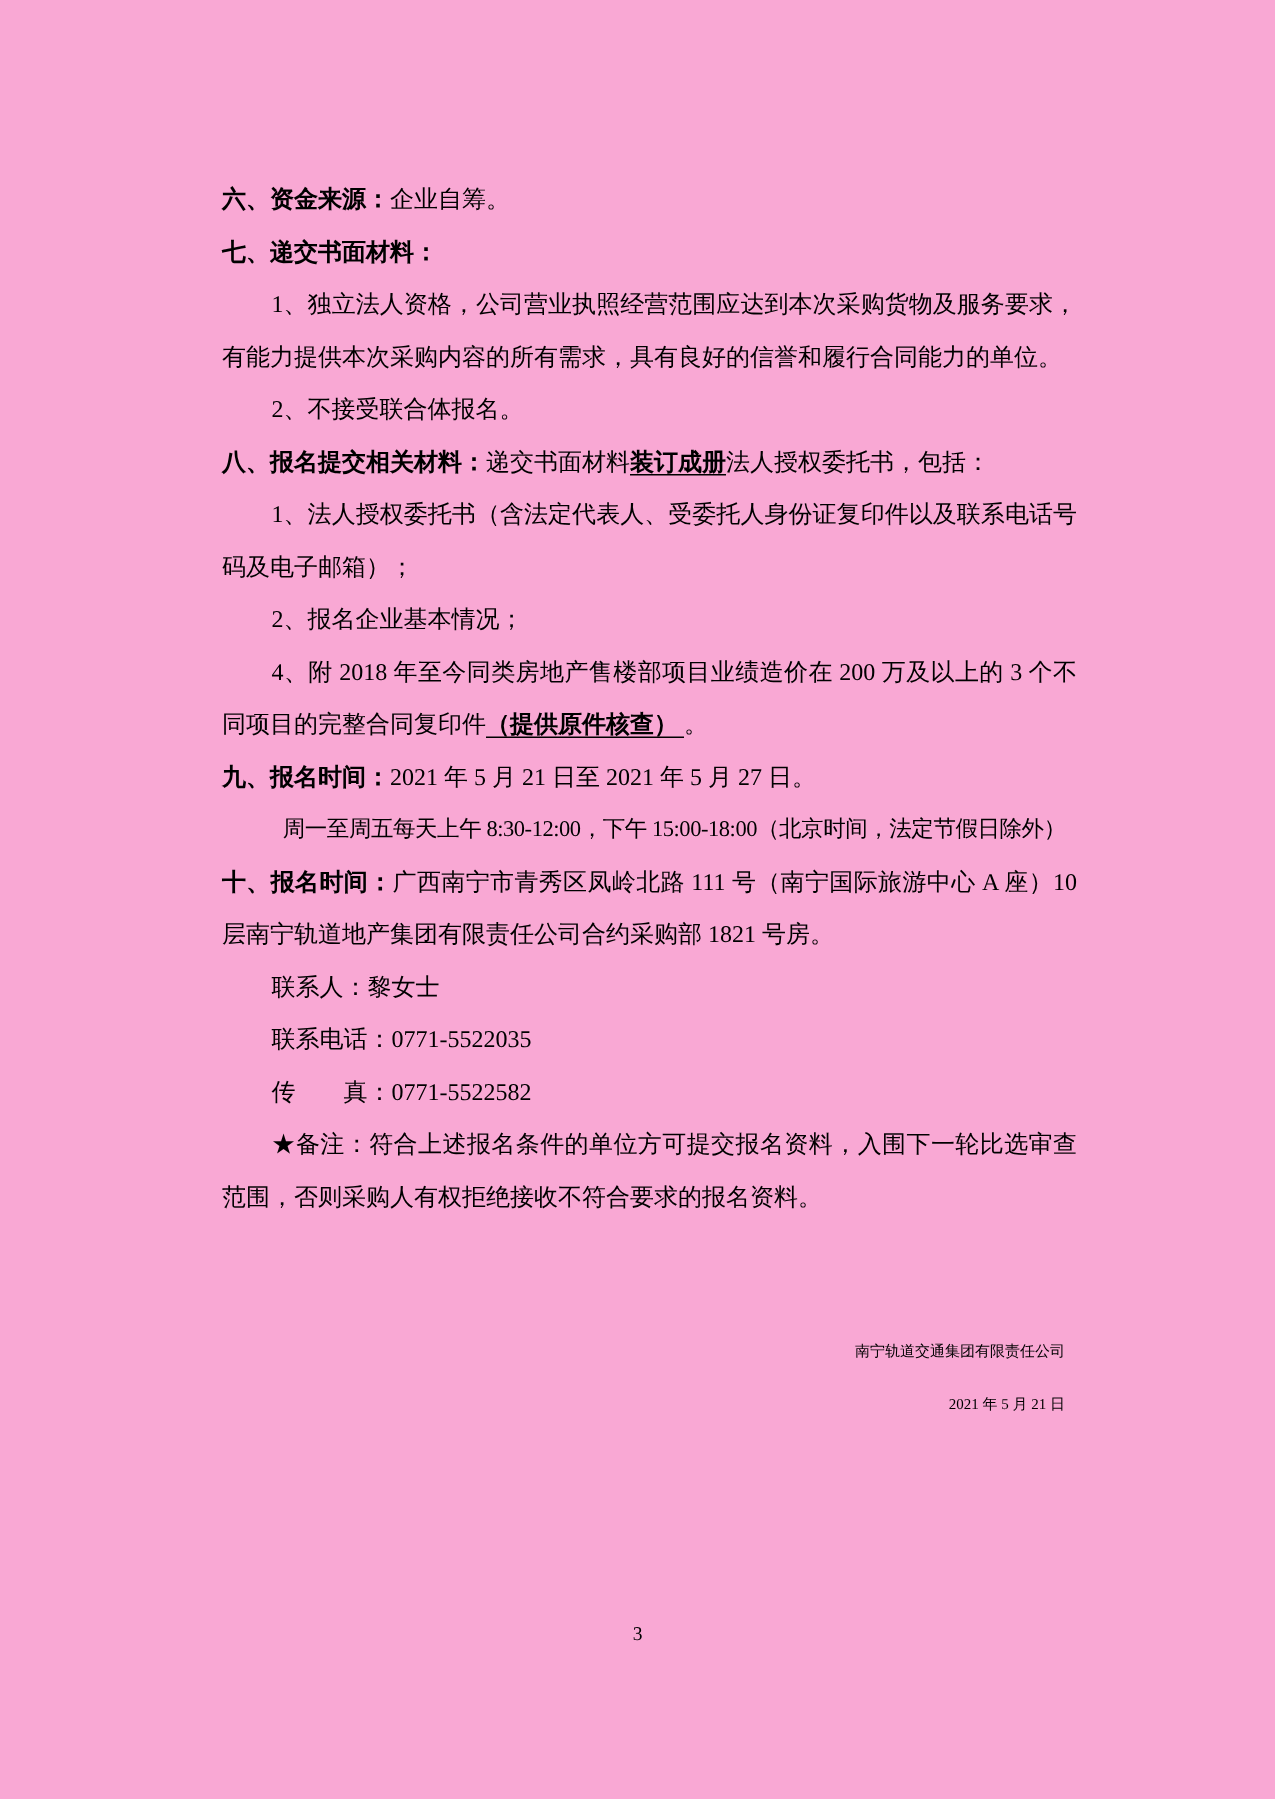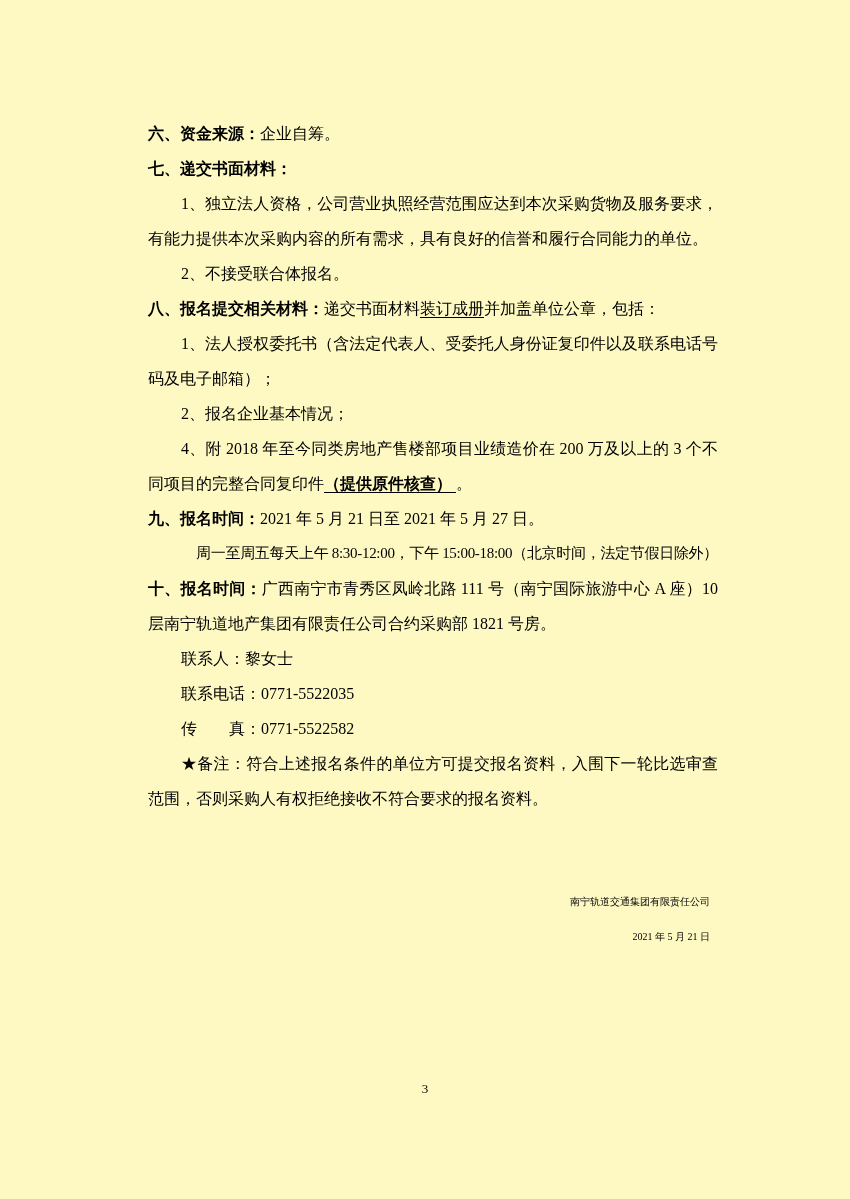--- a/index.html
+++ b/index.html
@@ -11,21 +11,21 @@
     width: 850px;
     height: 1199px;
     position: relative;
     overflow: hidden;
     font-family: "Liberation Serif", "DejaVu Serif", serif;
     color: #000000;
   }
   .page {
     position: absolute;
     inset: 0;
-    background: #fef9c3;
+    background: #f9a8d4;
   }
   .doc-body {
     position: absolute;
     left: 148px;
     top: 116px;
     width: 570px;
     font-size: 16px;
     line-height: 35px;
     text-align: justify;
     color: #000000;
@@ -33,24 +33,24 @@
   .doc-body p {
     margin: 0;
   }
   .doc-body p.indent {
     text-indent: 33px;
   }
   .doc-body p.compact {
     font-size: 15px;
     letter-spacing: -0.3px;
     white-space: nowrap;
-    text-align: right;
+    text-align: center;
   }
   .run-b { font-weight: bold; }
-  .run-u { text-decoration: underline; text-underline-offset: 3px; }
+  .run-u { text-decoration: underline; text-underline-offset: 3px; font-weight: bold; }
   .signature-block {
     margin-top: 68px;
     text-align: right;
     font-size: 10px;
     line-height: 35px;
     padding-right: 8px;
   }
   .signature-block p { margin: 0; }
   .page-footer {
     position: absolute;
@@ -67,21 +67,21 @@
 <body>
 
 <div class="page">
 
   <div class="doc-body" id="doc-body">
 
     <p><span class="run-b">六、资金来源：</span><span>企业自筹。</span></p>
       <p><span class="run-b">七、递交书面材料：</span></p>
       <p class="indent"><span>1、独立法人资格，公司营业执照经营范围应达到本次采购货物及服务要求，有能力提供本次采购内容的所有需求，具有良好的信誉和履行合同能力的单位。</span></p>
       <p class="indent"><span>2、不接受联合体报名。</span></p>
-      <p><span class="run-b">八、报名提交相关材料：</span><span>递交书面材料</span><span class="run-u">装订成册</span><span>并加盖单位公章，包括：</span></p>
+      <p><span class="run-b">八、报名提交相关材料：</span><span>递交书面材料</span><span class="run-u">装订成册</span><span>法人授权委托书，包括：</span></p>
       <p class="indent"><span>1、法人授权委托书（含法定代表人、受委托人身份证复印件以及联系电话号码及电子邮箱）；</span></p>
       <p class="indent"><span>2、报名企业基本情况；</span></p>
       <p class="indent"><span>4、附 2018 年至今同类房地产售楼部项目业绩造价在 200 万及以上的 3 个不同项目的完整合同复印件</span><span class="run-b run-u">（提供原件核查）&nbsp;</span><span>。</span></p>
       <p><span class="run-b">九、报名时间：</span><span>2021 年 5 月 21 日至 2021 年 5 月 27 日。</span></p>
       <p class="indent compact"><span>周一至周五每天上午 8:30-12:00，下午 15:00-18:00（北京时间，法定节假日除外）</span></p>
       <p><span class="run-b">十、报名时间：</span><span>广西南宁市青秀区凤岭北路 111 号（南宁国际旅游中心 A 座）10 层南宁轨道地产集团有限责任公司合约采购部 1821 号房。</span></p>
       <p class="indent"><span>联系人：黎女士</span></p>
       <p class="indent"><span>联系电话：0771-5522035</span></p>
       <p class="indent"><span>传　　真：0771-5522582</span></p>
       <p class="indent"><span>★备注：符合上述报名条件的单位方可提交报名资料，入围下一轮比选审查范围，否则采购人有权拒绝接收不符合要求的报名资料。</span></p>

